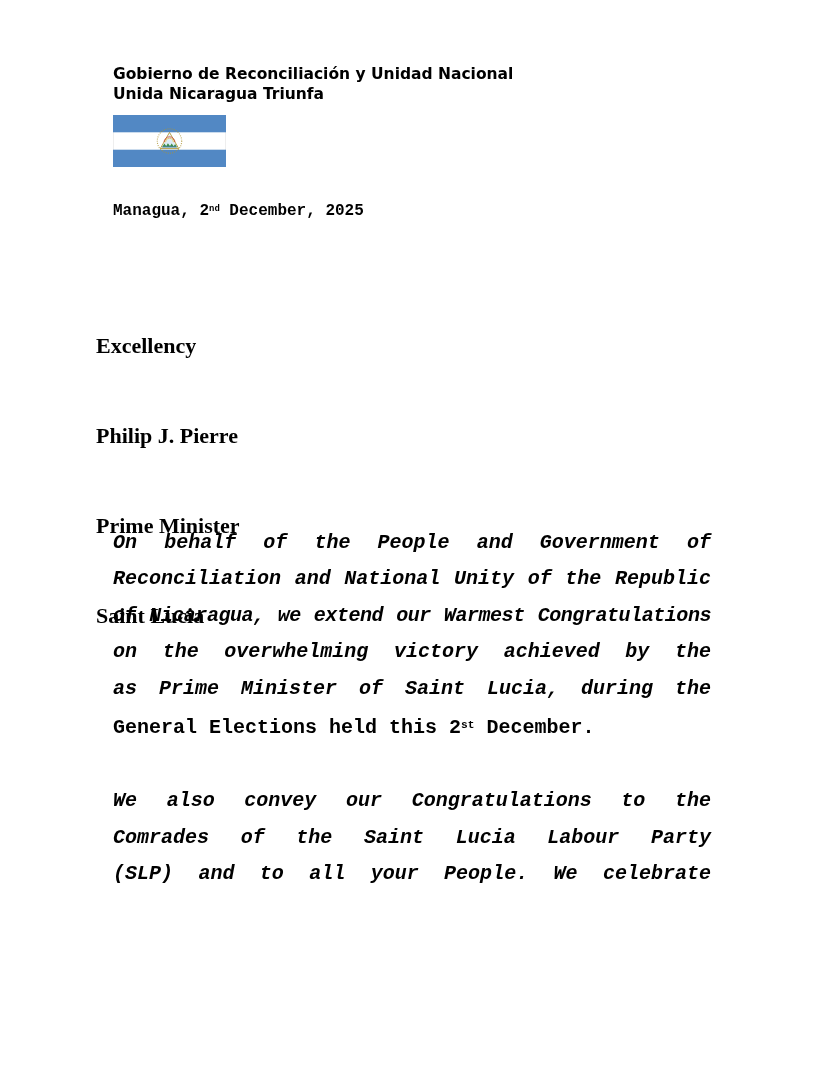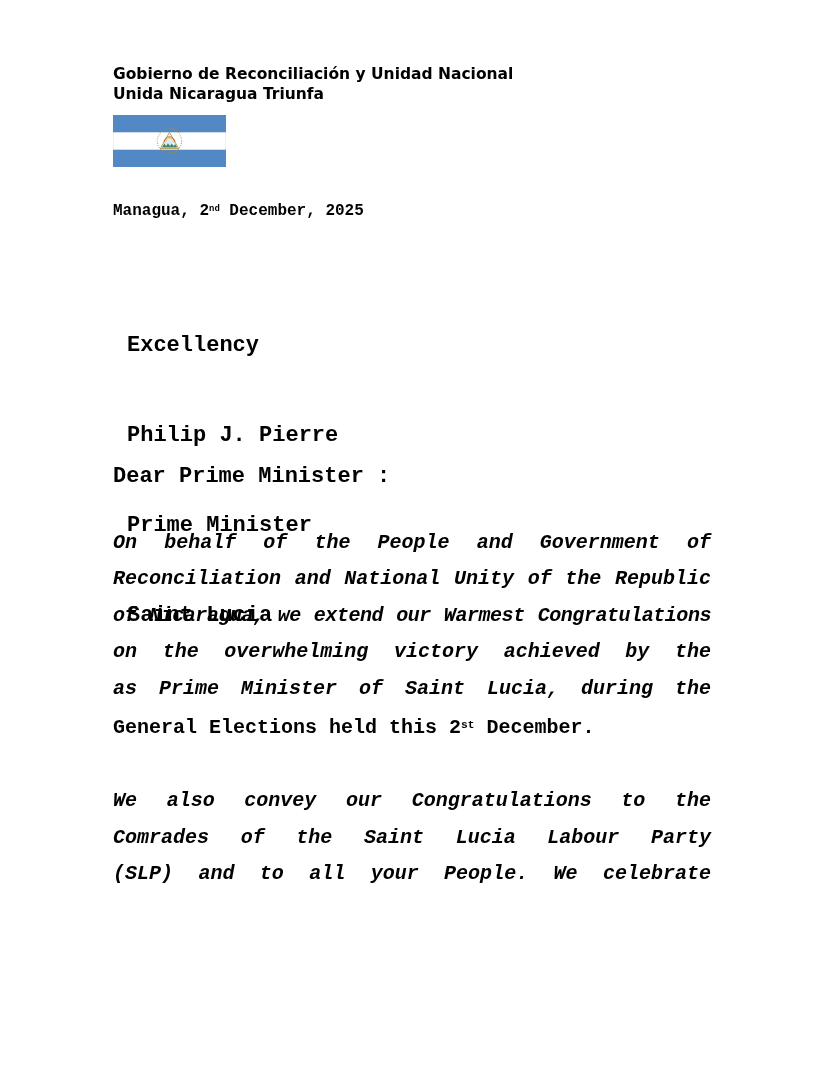--- a/index.html
+++ b/index.html
@@ -35,25 +35,26 @@
   .date-line {
     position: absolute;
     left: 113px;
     top: 196px;
     font-size: 16px;
     line-height: 26px;
     white-space: pre;
   }
   .recipient {
     position: absolute;
-    left: 127px;
+    left: 96px;
     top: 271px;
     font-size: 22px;
     line-height: 30px;
     white-space: pre;
+    font-family: Liberation Serif, serif;
   }
   .salutation {
     position: absolute;
     left: 113px;
     top: 464px;
     font-size: 22px;
     line-height: 26px;
     white-space: pre;
   }
   .letter-body {
@@ -106,21 +107,20 @@
 
   <div class="date-line"><span>Managua, 2</span><sup class="sup">nd</sup><span> December, 2025</span></div>
 
   <div class="recipient">
     <div>Excellency</div>
     <div>Philip J. Pierre</div>
     <div>Prime Minister</div>
     <div>Saint Lucia</div>
   </div>
 
-  <div class="salutation">Dear Prime Minister :</div>
 
   <div class="letter-body">
     <div class="para">
       <div class="jline">On behalf of the People and Government of</div>
       <div class="jline">Reconciliation and National Unity of the Republic</div>
       <div class="jline tight">of Nicaragua, we extend our Warmest Congratulations</div>
       <div class="jline">on the overwhelming victory achieved by the</div>
       <div class="jline">as Prime Minister of Saint Lucia, during the</div>
       <div class="lastline"><span>General Elections held this 2</span><sup class="sup">st</sup><span> December.</span></div>
     </div>

